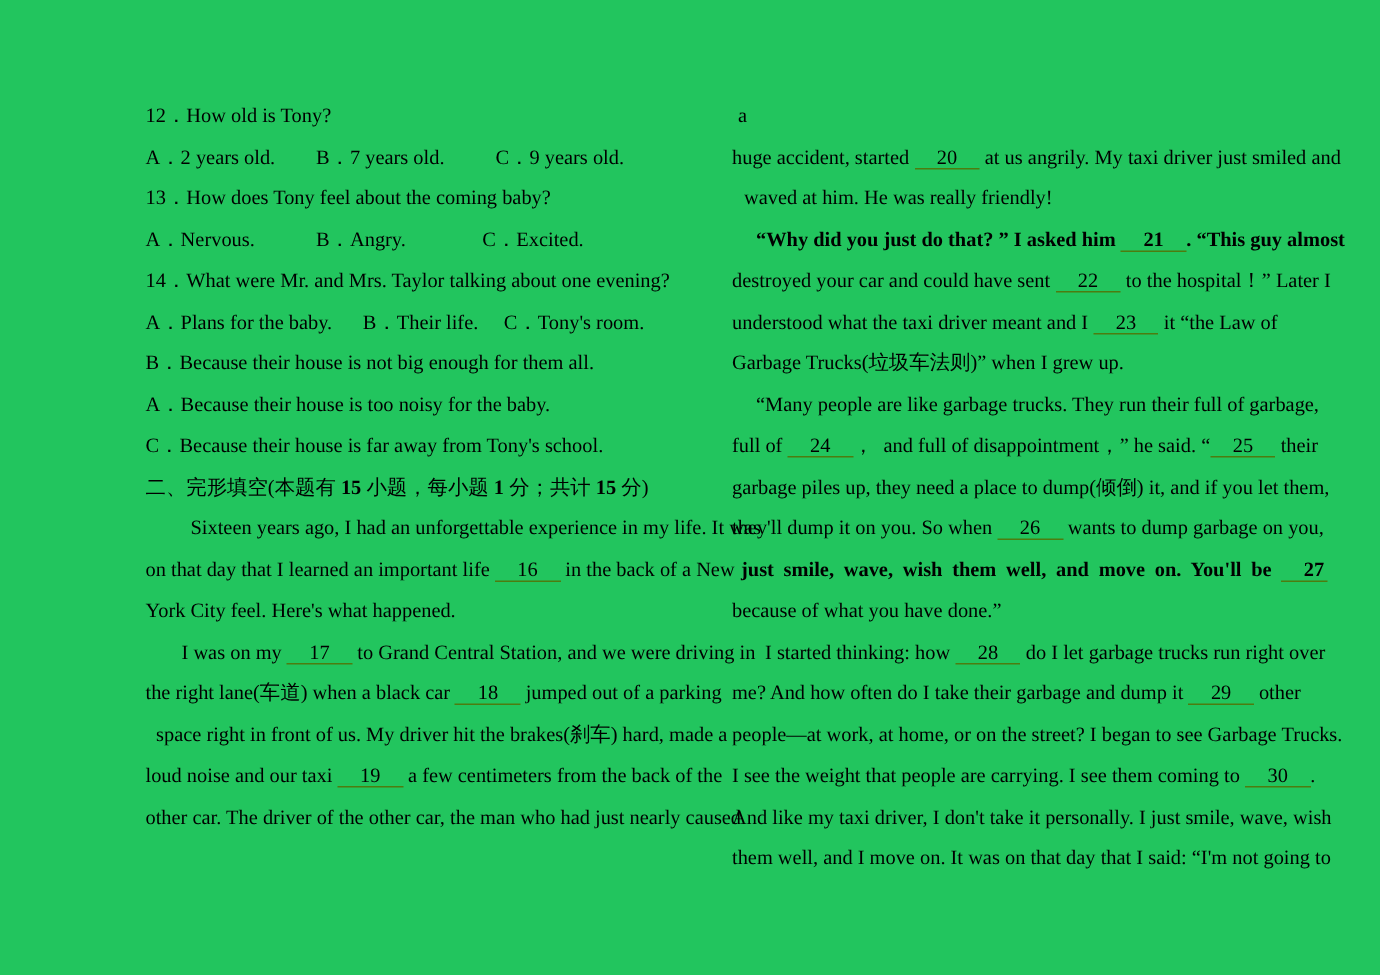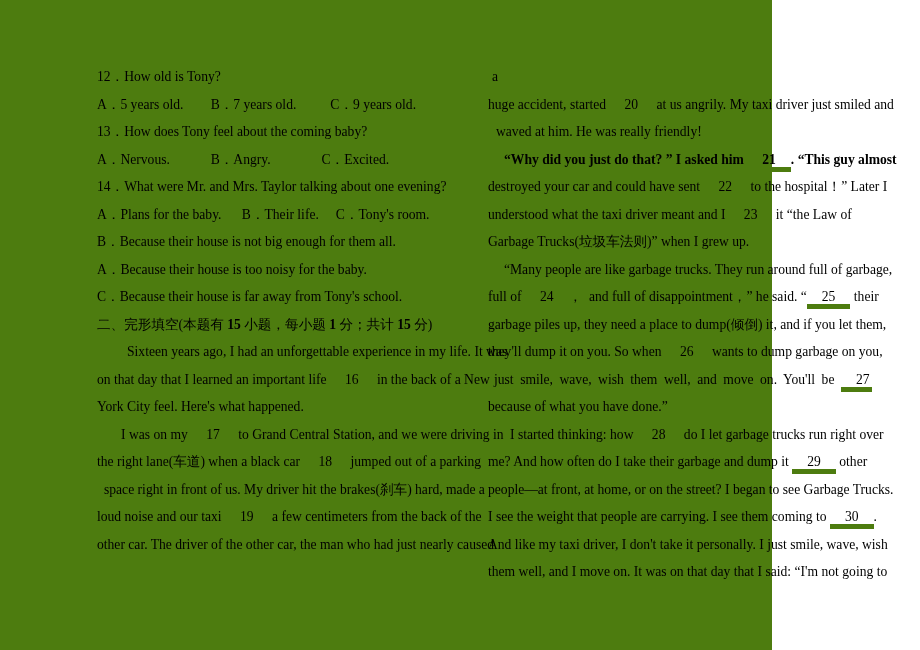--- a/index.html
+++ b/index.html
@@ -7,54 +7,54 @@
     padding: 0;
     width: 920px;
     height: 650px;
     background: #ffffff;
     color: #000000;
     font-family: "Liberation Serif", "DejaVu Serif", serif;
     overflow: hidden;
   }
   .page {
     position: relative;
-    width: 772px;
+    width: 920px;
     height: 650px;
-    background: #4d7c0f;
+    background: #22c55e;
   }
   .column {
     position: absolute;
     top: 63px;
   }
   #col-left  { left: 97px;  width: 386px; }
   #col-right { left: 488px; width: 402px; }
   .line {
     height: 27.5px;
     line-height: 27.5px;
     font-size: 13.6px;
     white-space: pre;
   }
   .line.wide { word-spacing: 3.1px; }
   .blank {
     display: inline-block;
-    border-bottom: 5px solid #4d7c0f;
+    border-bottom: 1px solid #4d7c0f;
     padding: 0 15px;
     line-height: 15px;
     vertical-align: baseline;
   }
   .blank.blank-end { padding-right: 2px; }
   b { font-weight: bold; }
 </style>
 </head>
 <body>
 
 <div class="page">
   <div class="column" id="col-left">
       <div class="line">12．How old is Tony?</div>
-      <div class="line">A．5 years old.        B．7 years old.          C．9 years old.</div>
+      <div class="line">A．2 years old.        B．7 years old.          C．9 years old.</div>
       <div class="line">13．How does Tony feel about the coming baby?</div>
       <div class="line">A．Nervous.            B．Angry.               C．Excited.</div>
       <div class="line">14．What were Mr. and Mrs. Taylor talking about one evening?</div>
       <div class="line">A．Plans for the baby.      B．Their life.     C．Tony's room.</div>
       <div class="line">B．Because their house is not big enough for them all.</div>
       <div class="line">A．Because their house is too noisy for the baby.</div>
       <div class="line">C．Because their house is far away from Tony's school.</div>
       <div class="line">二、完形填空(本题有 <b>15</b> 小题，每小题 <b>1</b> 分；共计 <b>15</b> 分)</div>
       <div class="line" style="padding-left: 30px;">Sixteen years ago, I had an unforgettable experience in my life. It was</div>
       <div class="line">on that day that I learned an important life <span class="blank">16</span> in the back of a New</div>
@@ -66,26 +66,26 @@
       <div class="line">other car. The driver of the other car, the man who had just nearly caused</div>
     </div>
   <div class="column" id="col-right">
       <div class="line" style="padding-left: 4px;">a</div>
       <div class="line">huge accident, started <span class="blank">20</span> at us angrily. My taxi driver just smiled and</div>
       <div class="line" style="padding-left: 8px;">waved at him. He was really friendly!</div>
       <div class="line" style="padding-left: 16px; font-weight: bold;">“Why did you just do that? ” I asked him <span class="blank">21</span>. “This guy almost</div>
       <div class="line">destroyed your car and could have sent <span class="blank">22</span> to the hospital！” Later I</div>
       <div class="line">understood what the taxi driver meant and I <span class="blank">23</span> it “the Law of</div>
       <div class="line">Garbage Trucks(垃圾车法则)” when I grew up.</div>
-      <div class="line" style="padding-left: 16px;">“Many people are like garbage trucks. They run around full of garbage,</div>
+      <div class="line" style="padding-left: 16px;">“Many people are like garbage trucks. They run their full of garbage,</div>
       <div class="line">full of <span class="blank">24</span>，  and full of disappointment，” he said. “<span class="blank">25</span> their</div>
       <div class="line">garbage piles up, they need a place to dump(倾倒) it, and if you let them,</div>
       <div class="line">they'll dump it on you. So when <span class="blank">26</span> wants to dump garbage on you,</div>
-      <div class="line wide" style="padding-left: 6px;">just smile, wave, wish them well, and move on. You'll be <span class="blank blank-end">27</span></div>
+      <div class="line wide" style="padding-left: 6px; font-weight: bold;">just smile, wave, wish them well, and move on. You'll be <span class="blank blank-end">27</span></div>
       <div class="line">because of what you have done.”</div>
       <div class="line" style="padding-left: 22px;">I started thinking: how <span class="blank">28</span> do I let garbage trucks run right over</div>
       <div class="line">me? And how often do I take their garbage and dump it <span class="blank">29</span> other</div>
-      <div class="line">people—at front, at home, or on the street? I began to see Garbage Trucks.</div>
+      <div class="line">people—at work, at home, or on the street? I began to see Garbage Trucks.</div>
       <div class="line">I see the weight that people are carrying. I see them coming to <span class="blank">30</span>.</div>
       <div class="line">And like my taxi driver, I don't take it personally. I just smile, wave, wish</div>
       <div class="line">them well, and I move on. It was on that day that I said: “I'm not going to</div>
     </div>
 </div>
 
 </body></html>

